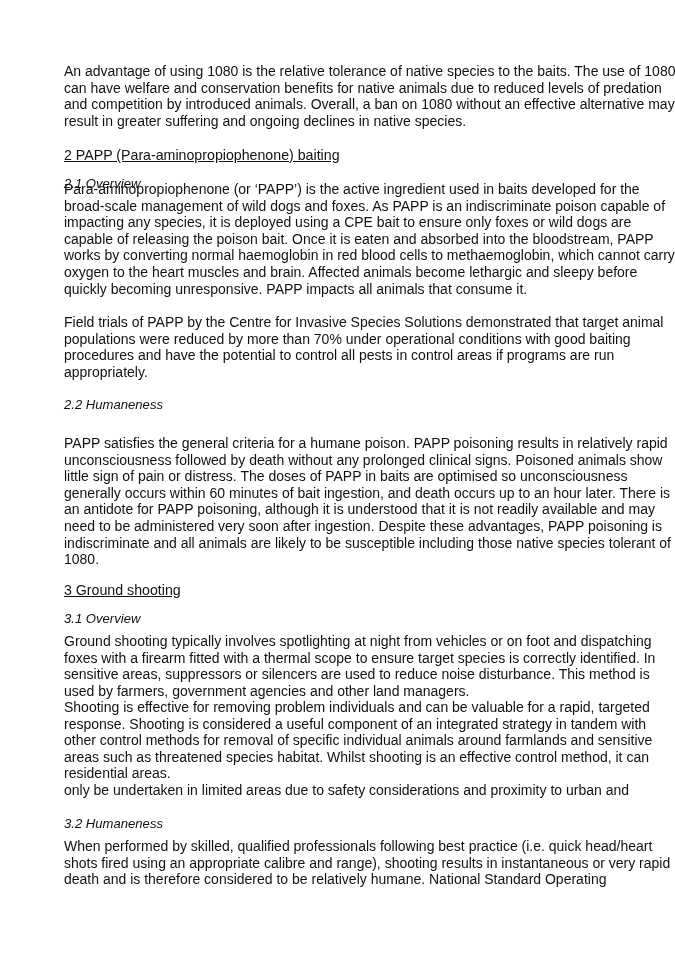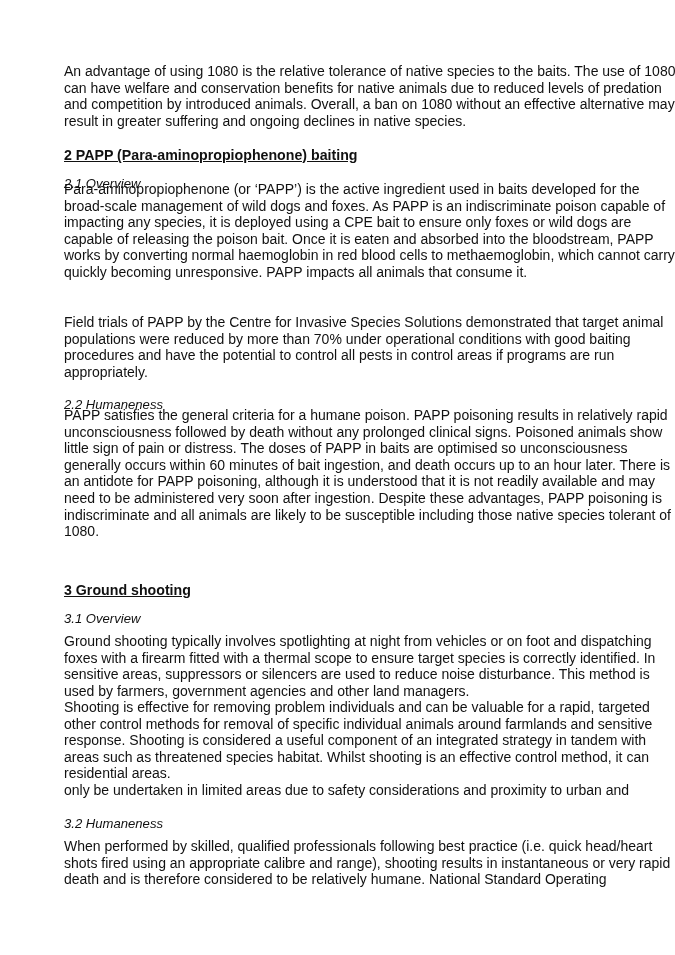--- a/index.html
+++ b/index.html
@@ -27,21 +27,21 @@
       width: 600px;
       font-size: 14px;
       line-height: 16.6px;
       white-space: nowrap;
     }
     .line { display: block; }
     .h2 {
       position: absolute;
       left: 0;
       font-size: 14.2px;
-      font-weight: bold;
+      font-weight: normal;
       text-decoration: underline;
       white-space: nowrap;
       line-height: 18px;
     }
     .h3 {
       position: absolute;
       left: 0;
       font-size: 13.1px;
       font-style: italic;
       white-space: nowrap;
@@ -63,33 +63,34 @@
 
   <div class="h2" style="top:146px;">2 PAPP (Para-aminopropiophenone) baiting</div>
   <div class="h3" style="top:176px;">2.1 Overview</div>
 
   <div class="block" style="top:181px;">
     <span class="line">Para-aminopropiophenone (or ‘PAPP’) is the active ingredient used in baits developed for the</span>
     <span class="line">broad-scale management of wild dogs and foxes. As PAPP is an indiscriminate poison capable of</span>
     <span class="line">impacting any species, it is deployed using a CPE bait to ensure only foxes or wild dogs are</span>
     <span class="line">capable of releasing the poison bait. Once it is eaten and absorbed into the bloodstream, PAPP</span>
     <span class="line">works by converting normal haemoglobin in red blood cells to methaemoglobin, which cannot carry</span>
+    <span class="line">oxygen to the heart muscles and brain. Affected animals become lethargic and sleepy before</span>
     <span class="line">quickly becoming unresponsive. PAPP impacts all animals that consume it.</span>
   </div>
 
   <div class="block" style="top:314px;">
     <span class="line">Field trials of PAPP by the Centre for Invasive Species Solutions demonstrated that target animal</span>
     <span class="line">populations were reduced by more than 70% under operational conditions with good baiting</span>
     <span class="line">procedures and have the potential to control all pests in control areas if programs are run</span>
     <span class="line">appropriately.</span>
   </div>
 
   <div class="h3" style="top:397px;">2.2 Humaneness</div>
 
-  <div class="block" style="top:407px;">
+  <div class="block" style="top:435px;">
     <span class="line">PAPP satisfies the general criteria for a humane poison. PAPP poisoning results in relatively rapid</span>
     <span class="line">unconsciousness followed by death without any prolonged clinical signs. Poisoned animals show</span>
     <span class="line">little sign of pain or distress. The doses of PAPP in baits are optimised so unconsciousness</span>
     <span class="line">generally occurs within 60 minutes of bait ingestion, and death occurs up to an hour later. There is</span>
     <span class="line">an antidote for PAPP poisoning, although it is understood that it is not readily available and may</span>
     <span class="line">need to be administered very soon after ingestion. Despite these advantages, PAPP poisoning is</span>
     <span class="line">indiscriminate and all animals are likely to be susceptible including those native species tolerant of</span>
     <span class="line">1080.</span>
   </div>
 
@@ -98,22 +99,22 @@
 
   <div class="block" style="top:633px;">
     <span class="line">Ground shooting typically involves spotlighting at night from vehicles or on foot and dispatching</span>
     <span class="line">foxes with a firearm fitted with a thermal scope to ensure target species is correctly identified. In</span>
     <span class="line">sensitive areas, suppressors or silencers are used to reduce noise disturbance. This method is</span>
     <span class="line">used by farmers, government agencies and other land managers.</span>
   </div>
 
   <div class="block" style="top:699px;">
     <span class="line">Shooting is effective for removing problem individuals and can be valuable for a rapid, targeted</span>
+    <span class="line">response. Shooting is considered a useful component of an integrated strategy in tandem with</span>
     <span class="line">other control methods for removal of specific individual animals around farmlands and sensitive</span>
-    <span class="line">response. Shooting is considered a useful component of an integrated strategy in tandem with</span>
     <span class="line">areas such as threatened species habitat. Whilst shooting is an effective control method, it can</span>
     <span class="line">residential areas.</span>
     <span class="line">only be undertaken in limited areas due to safety considerations and proximity to urban and</span>
   </div>
 
   <div class="h3" style="top:816px;">3.2 Humaneness</div>
 
   <div class="block" style="top:838px;">
     <span class="line">When performed by skilled, qualified professionals following best practice (i.e. quick head/heart</span>
     <span class="line">shots fired using an appropriate calibre and range), shooting results in instantaneous or very rapid</span>

